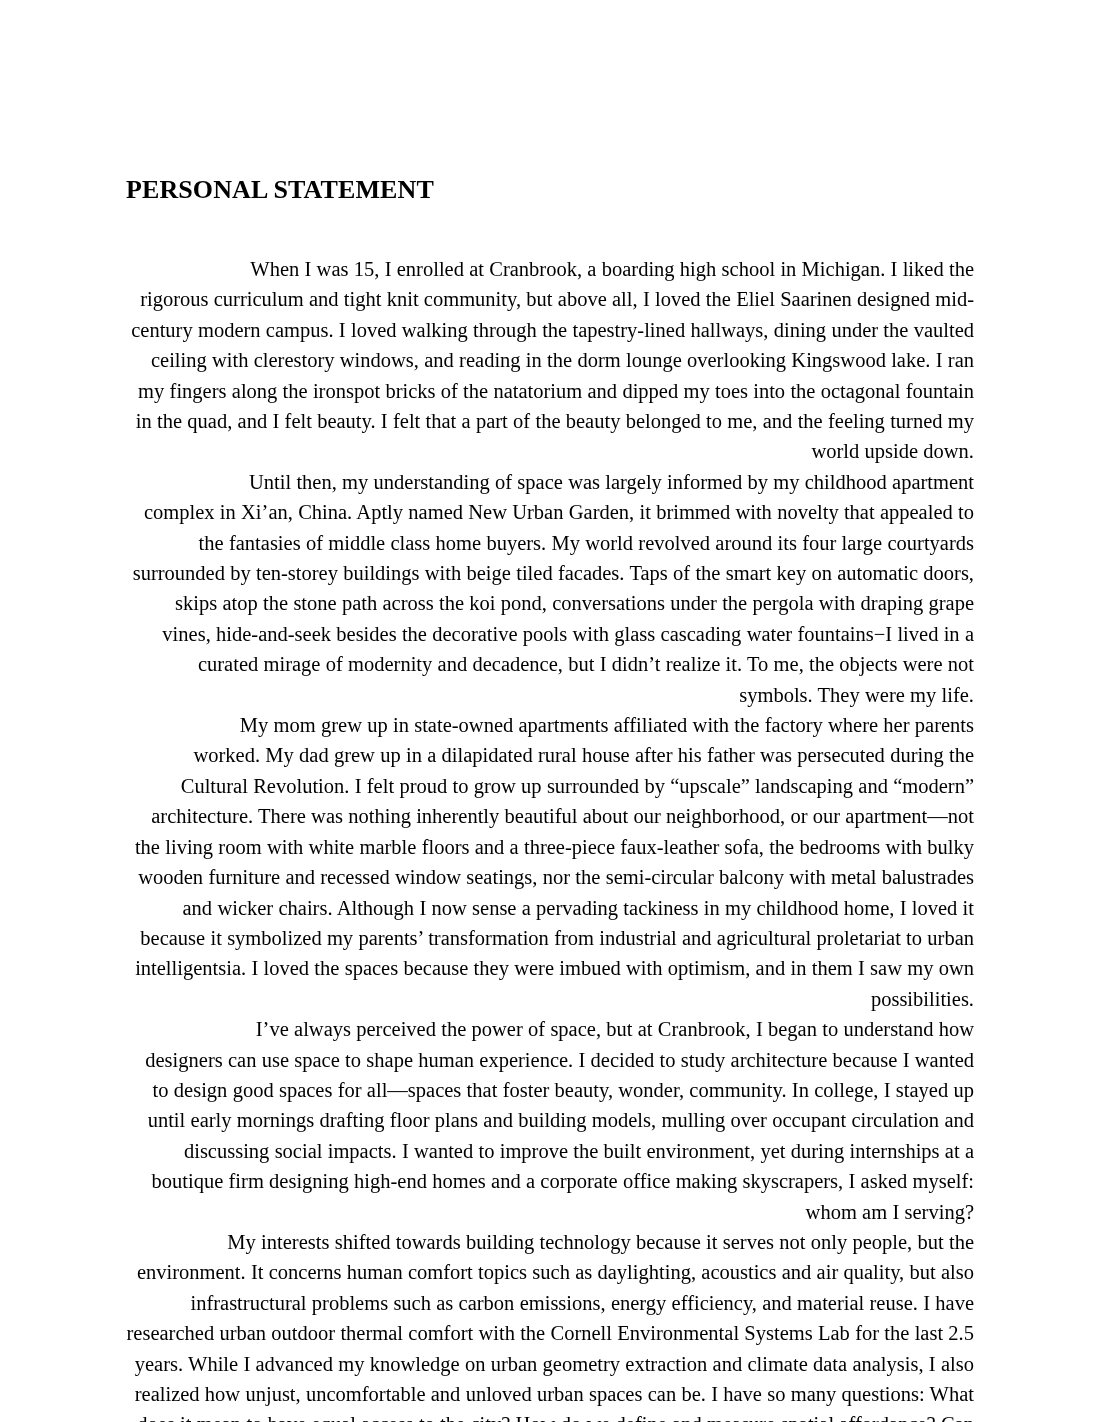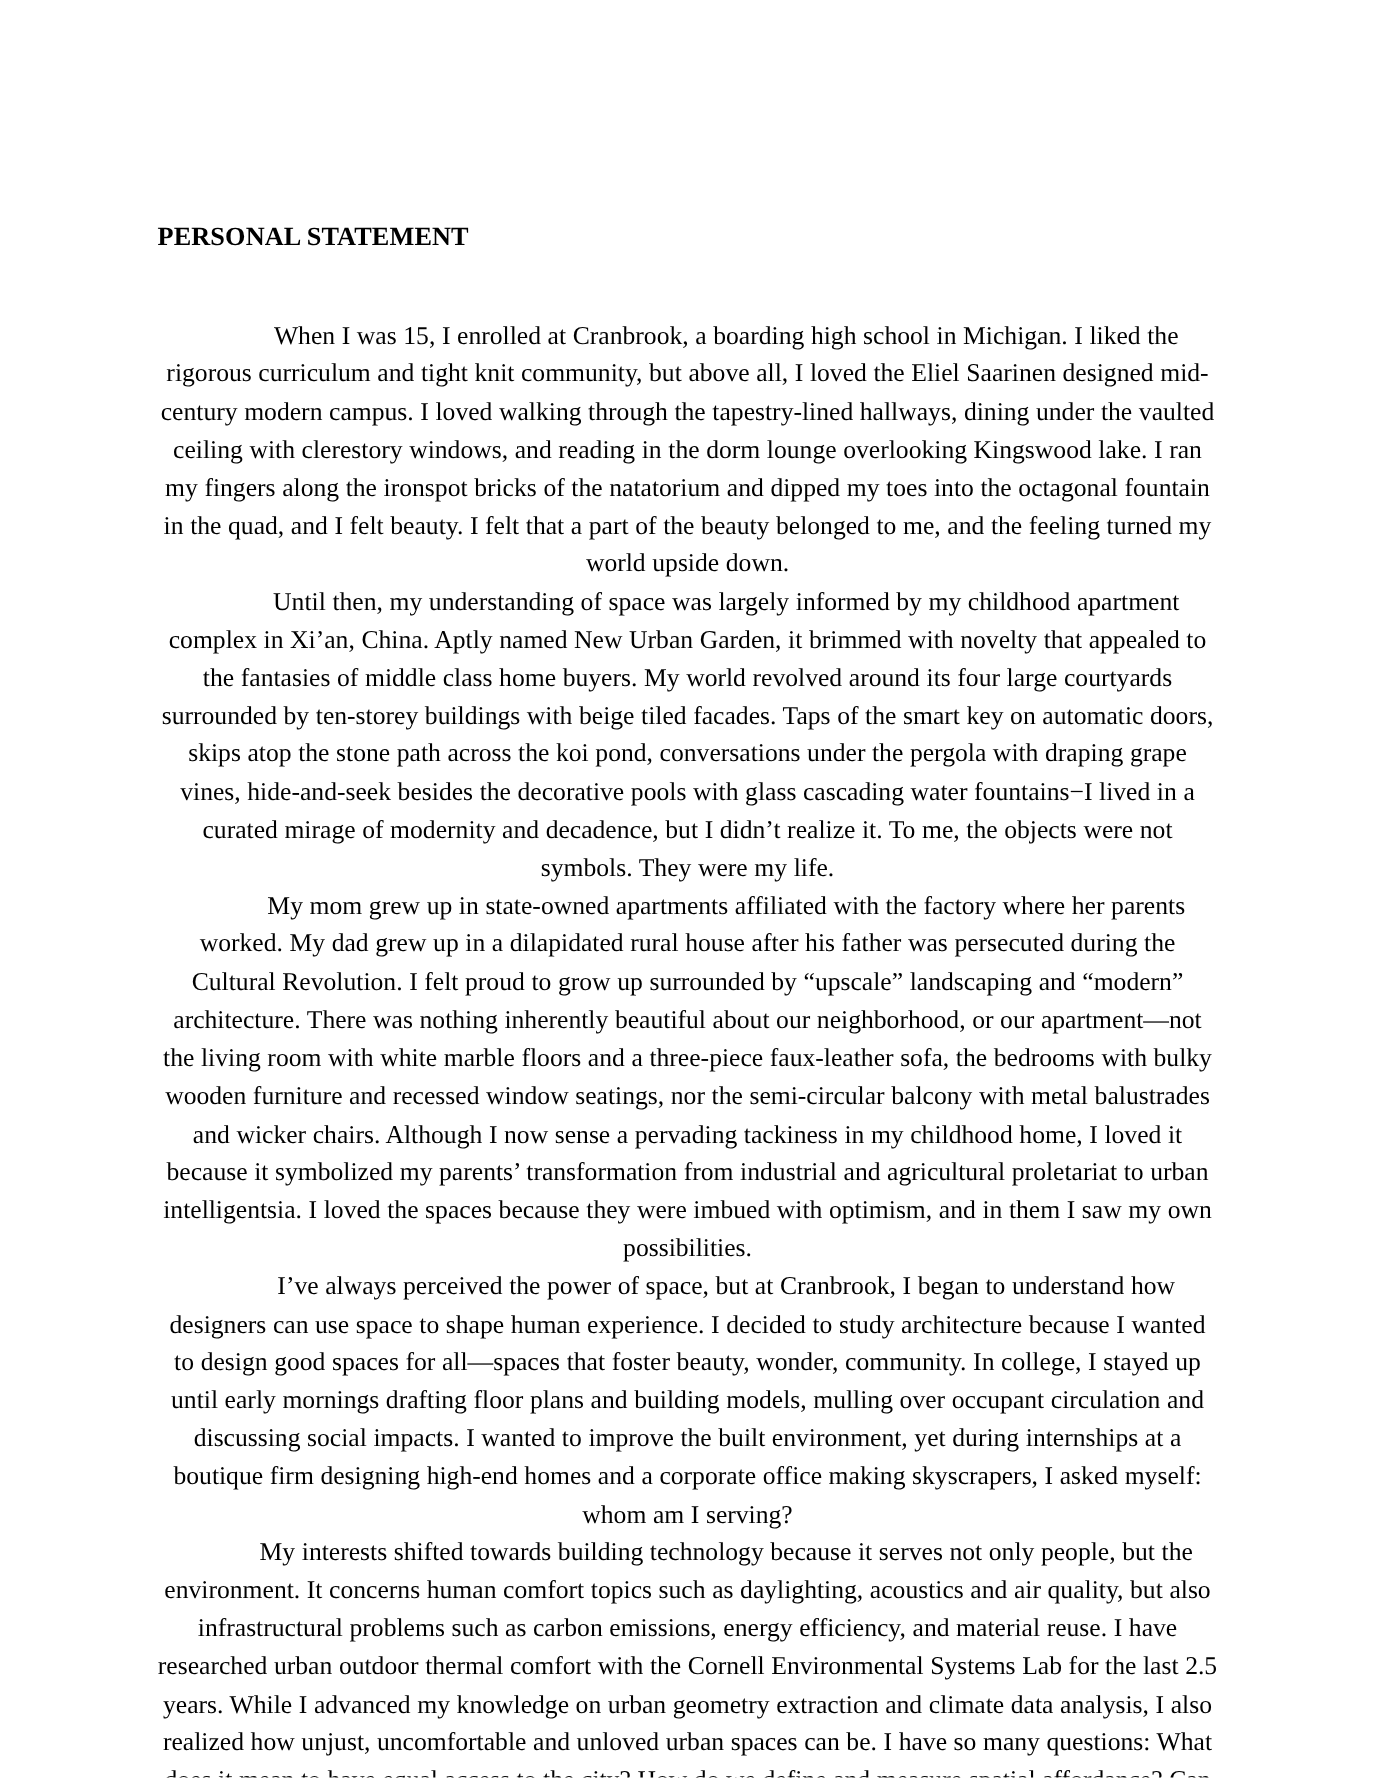--- a/index.html
+++ b/index.html
@@ -21,36 +21,36 @@
     height: 1422px;
     background: #ffffff;
     box-sizing: border-box;
     padding: 126px 118px 0 126px;
   }
   .doc-body {
     width: 848px;
   }
   .heading {
     font-weight: bold;
-    font-size: 21px;
+    font-size: 26px;
     line-height: 25.6px;
     letter-spacing: 0.1px;
     text-align: left;
     white-space: pre-wrap;
   }
   .heading-title {
     margin: 0;
   }
   .heading-subtitle {
     margin: 0;
   }
   .para {
     font-size: 20.5px;
     line-height: 30.4px;
-    text-align: center;
+    text-align: right;
     text-indent: 62px;
     margin: 0;
     hyphens: none;
     -webkit-hyphens: none;
     word-spacing: 0.15px;
   }
 </style>
 </head>
 <body>
 

